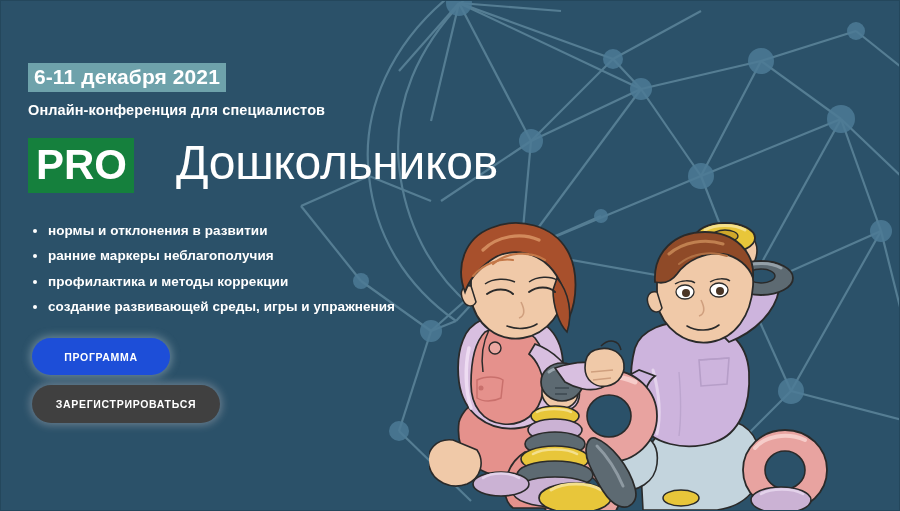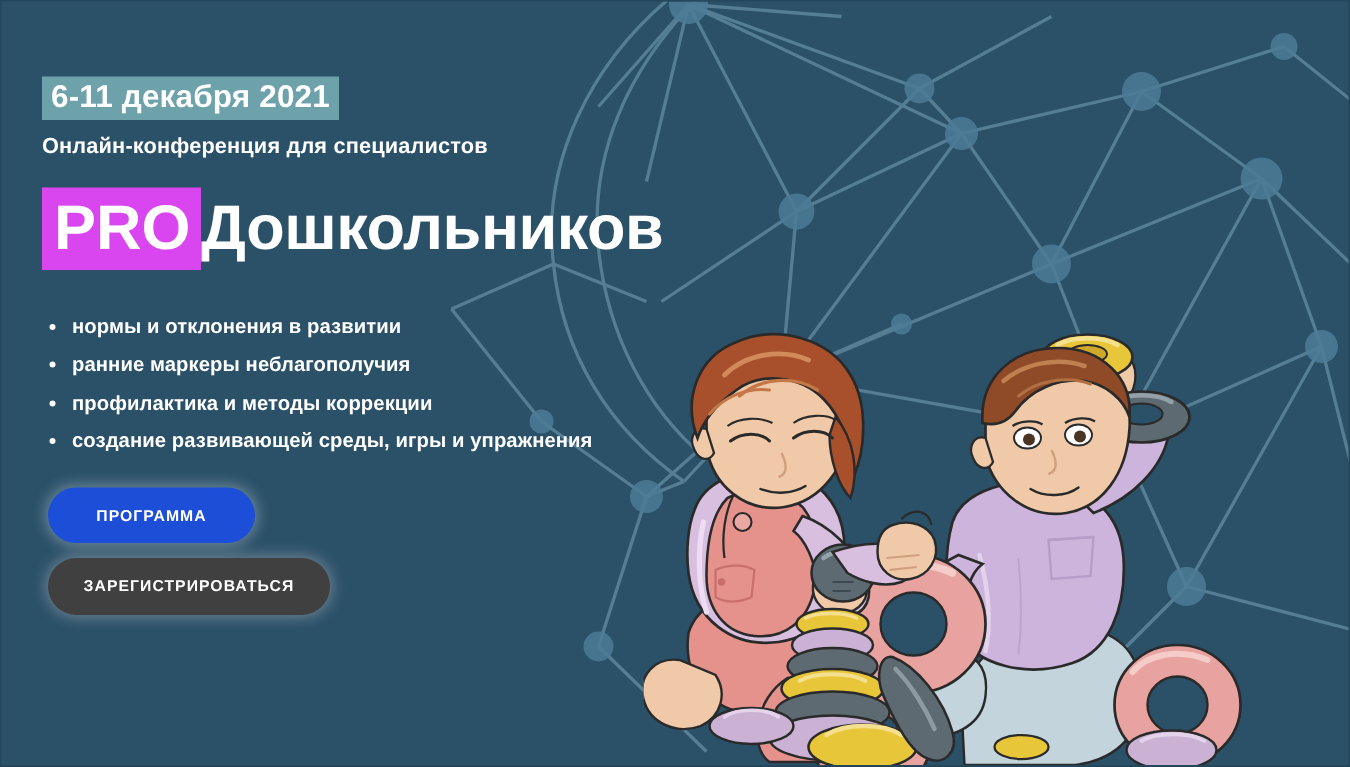--- a/index.html
+++ b/index.html
@@ -37,21 +37,21 @@
     bottom: 0;
     width: 470px;
     height: 290px;
     pointer-events: none;
   }
 
   
   .content {
     position: absolute;
     left: 27px;
-    top: 50px;
+    top: 62px;
     width: 470px;
     z-index: 5;
   }
 
   .date-badge {
     display: inline-block;
     background: #6ea2ab;
     color: #ffffff;
     font-size: 21px;
     font-weight: bold;
@@ -73,36 +73,37 @@
     line-height: 1.07;
   }
 
   .title-line {
     display: block;
     white-space: nowrap;
   }
 
   .pro-tag {
     display: inline-block;
-    background: #d946ef;
+    background: #15803d;
     color: #ffffff;
     font-size: 42px;
     font-weight: bold;
     line-height: 1;
     padding: 6px 7px 7px 8px;
     vertical-align: baseline;
     letter-spacing: 0px;
   }
 
   .title-text {
     color: #ffffff;
-    font-size: 42px;
-    font-weight: bold;
+    font-size: 48px;
+    font-weight: normal;
     letter-spacing: -0.3px;
     vertical-align: baseline;
+    padding-left: 42px;
   }
 
   .title-line.second {
     margin-top: 6px;
   }
 
   .bullets {
     margin-top: 30px;
     list-style: none;
   }

